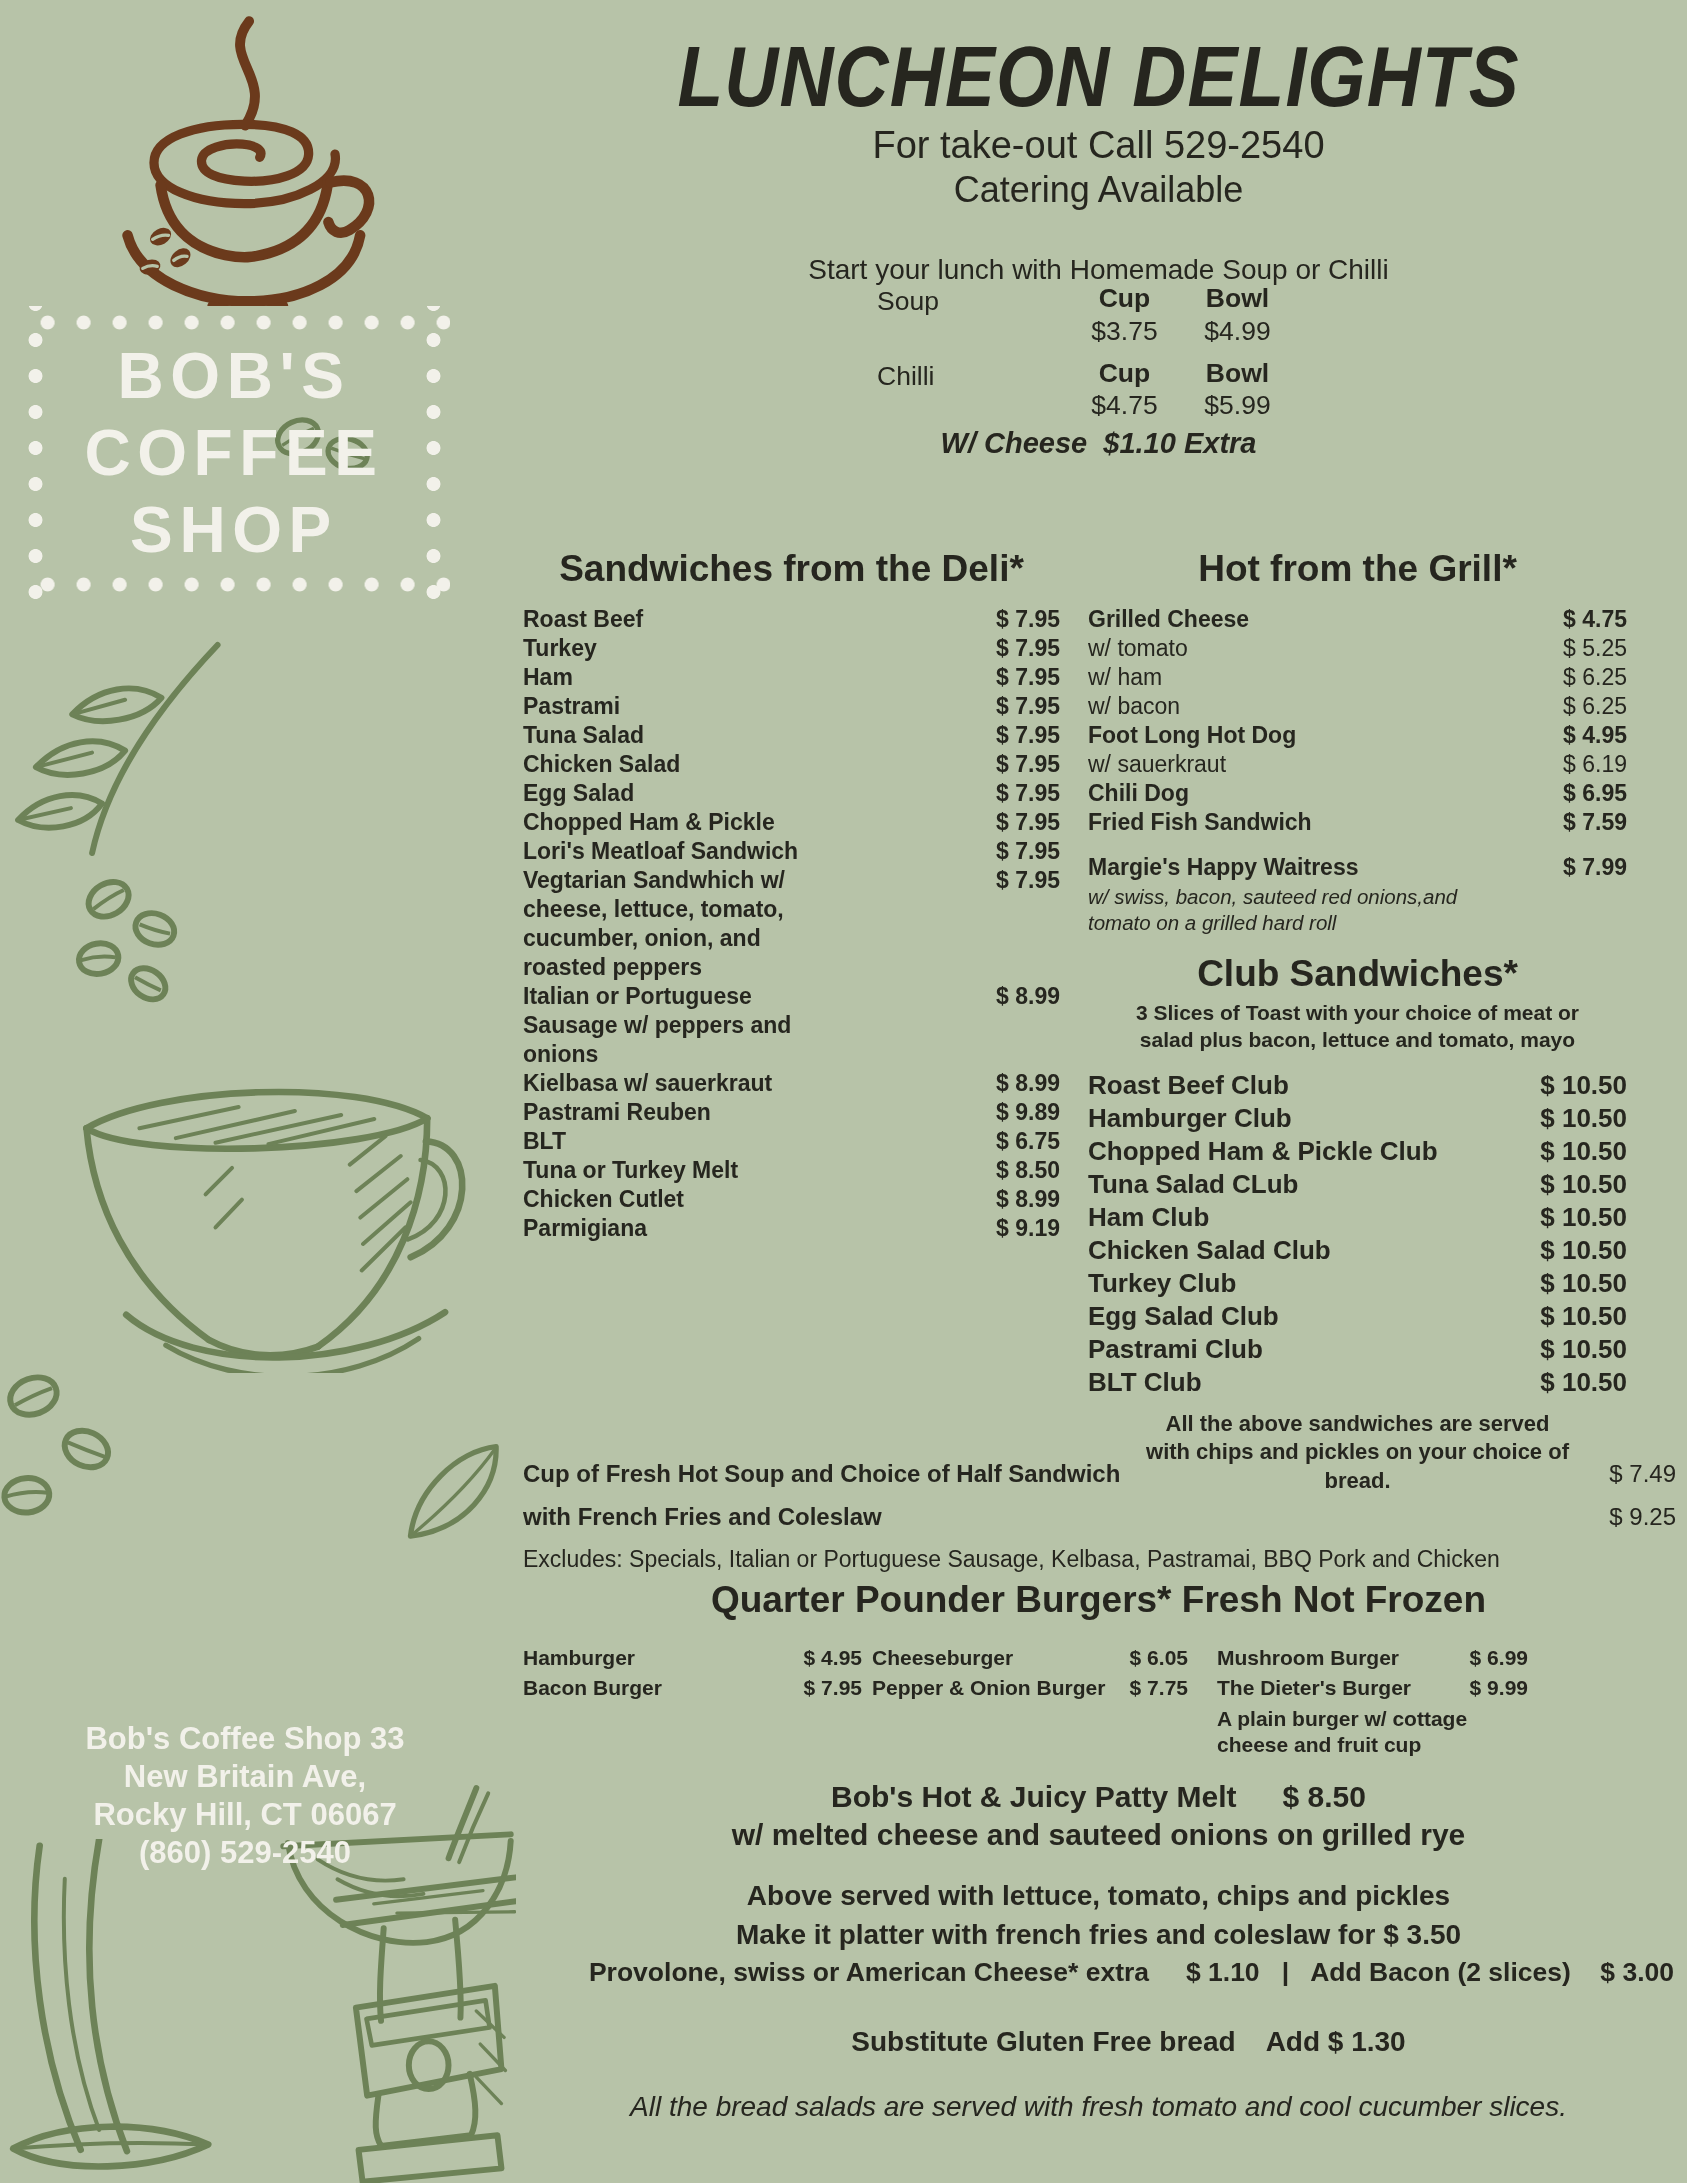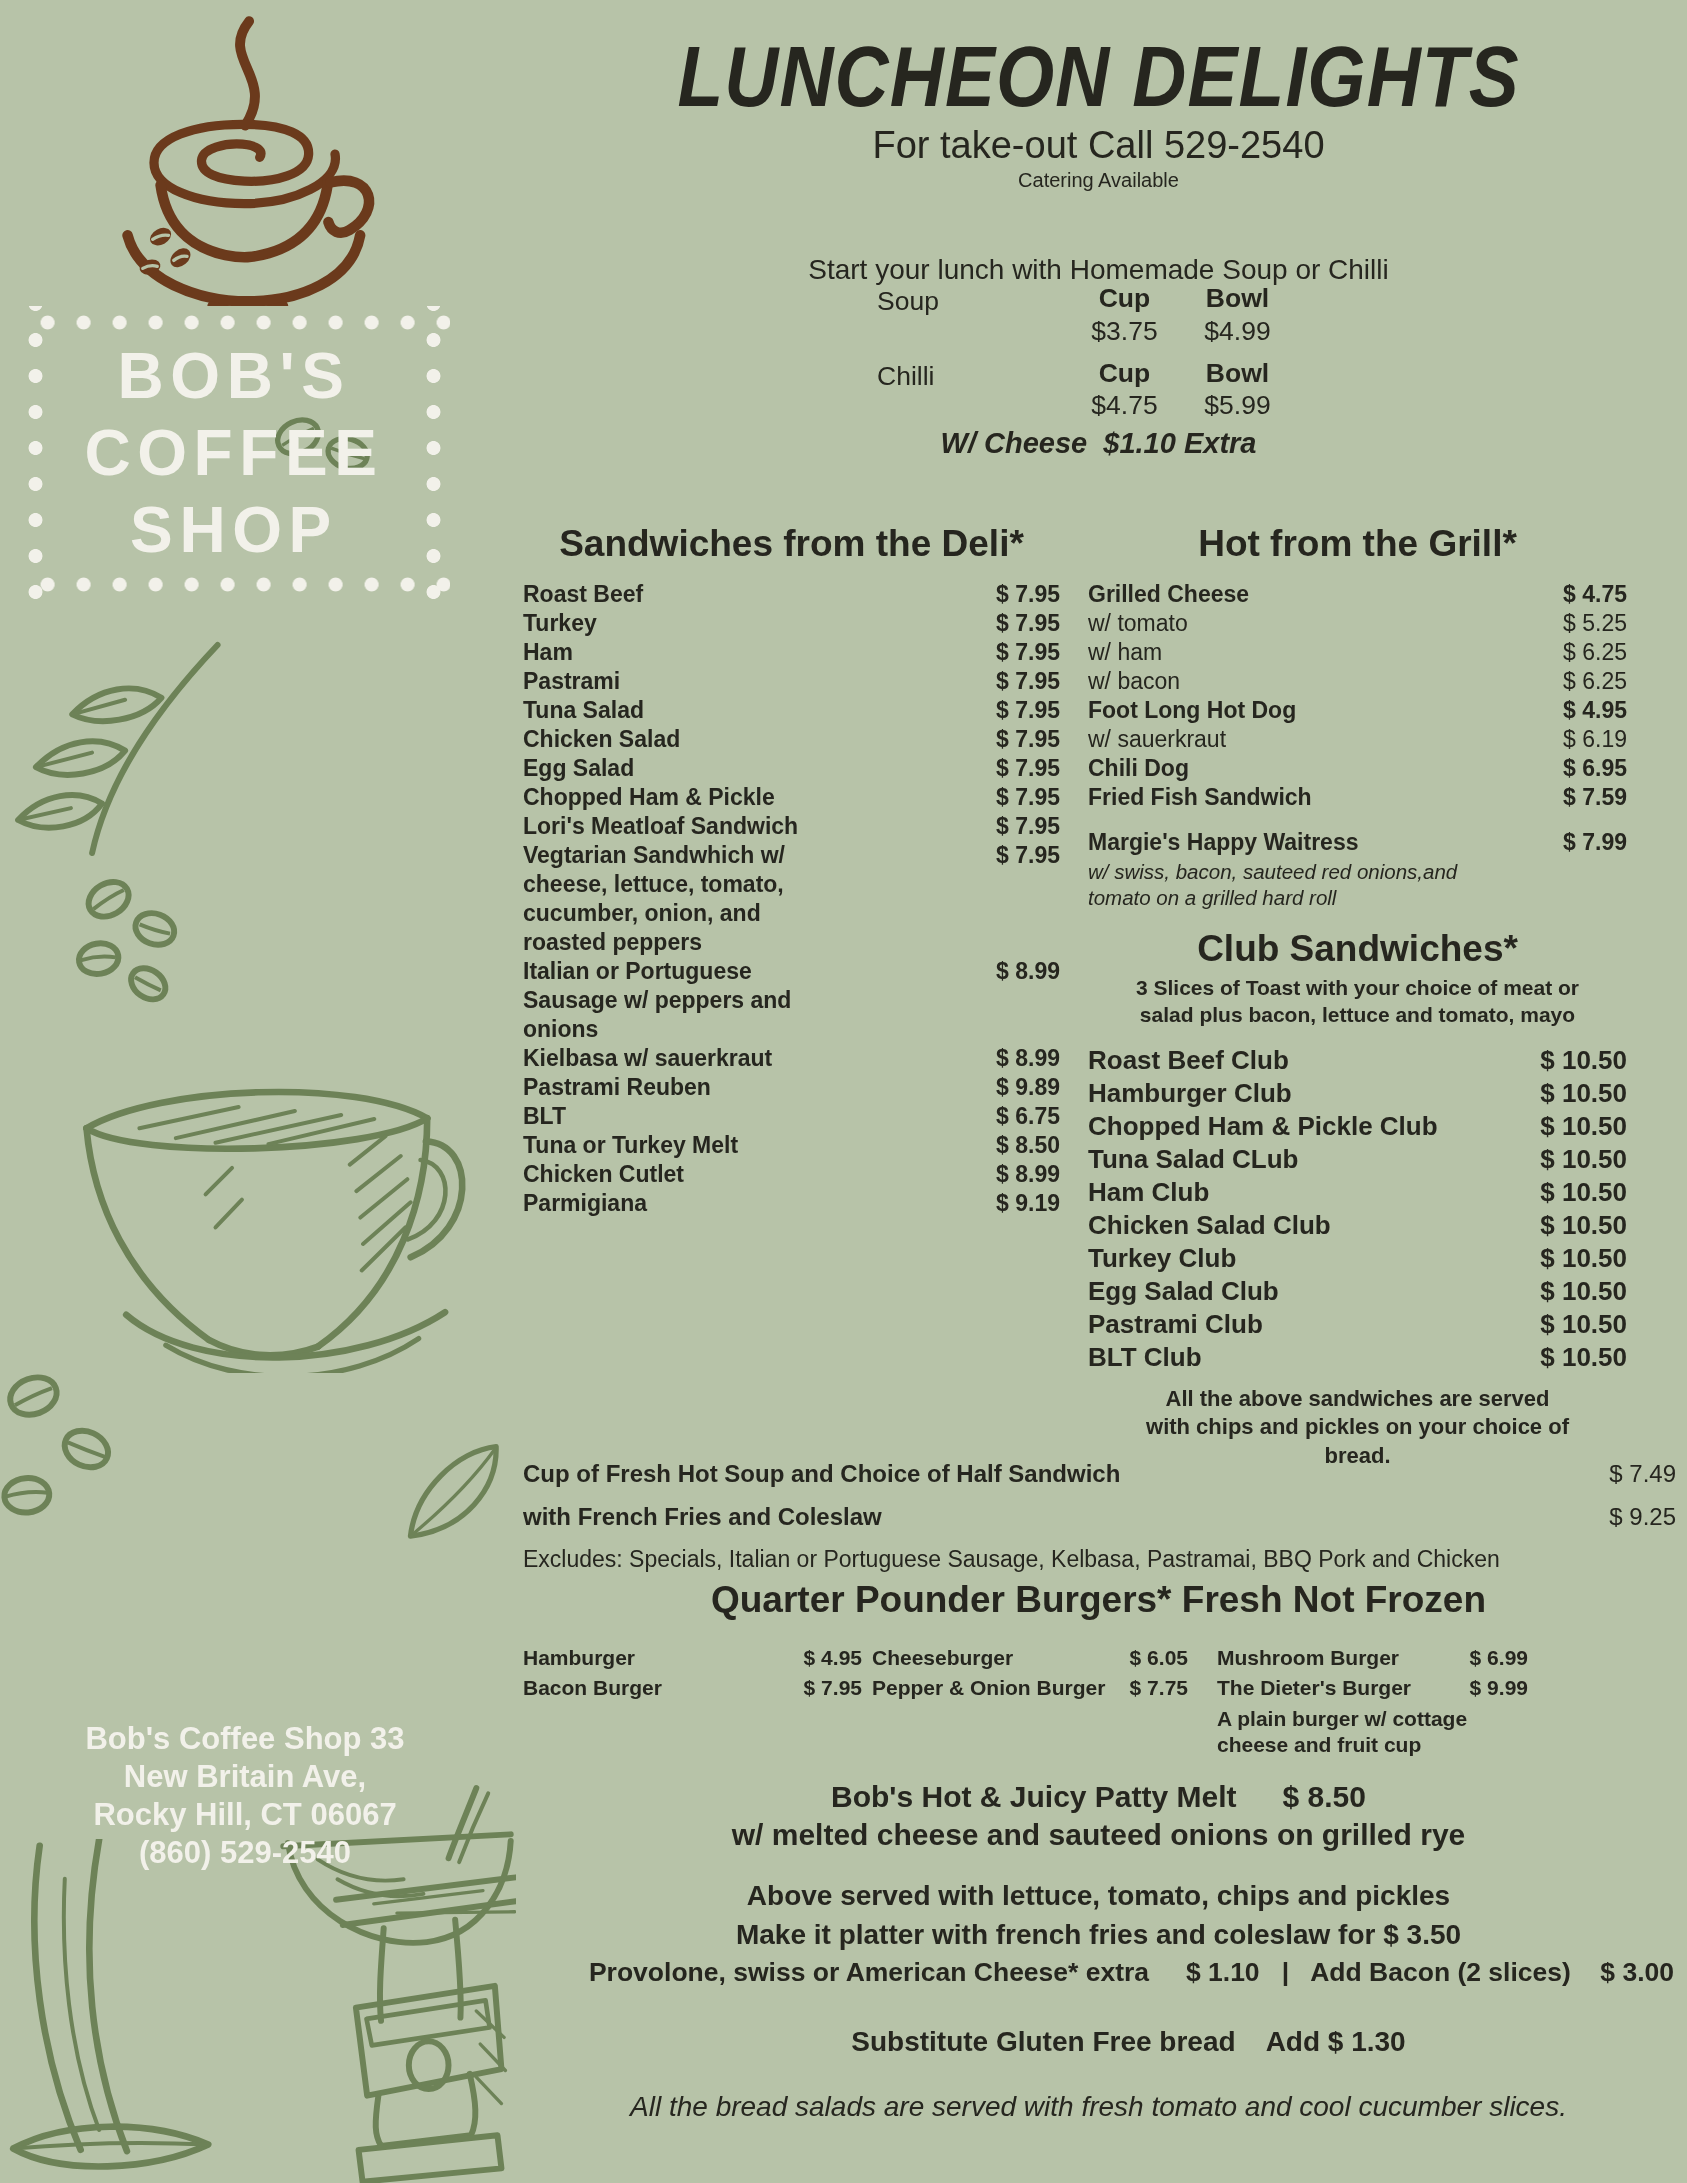--- a/index.html
+++ b/index.html
@@ -13,31 +13,31 @@
   .prewrap{white-space:pre-wrap;}
   svg{display:block;}
   .art{z-index:0;}
   .txt{z-index:2;}
 
   
   .title-wrap{left:523px;top:28px;width:1151px;}
   .title-inner{display:inline-block;transform:scaleX(0.88);transform-origin:center;
     font-style:italic;font-weight:600;font-size:85px;letter-spacing:1.3px;}
   .takeout{left:523px;top:124px;width:1151px;font-size:38px;}
-  .catering{left:523px;top:169px;width:1151px;font-size:20px;}
+  .catering{left:523px;top:169px;width:1151px;font-size:36px;}
 
   
   .soup-intro{left:523px;top:254px;width:1151px;font-size:28px;}
   .s-label{font-size:26.5px;}
   .s-head{font-size:26.5px;font-weight:700;text-align:center;}
   .s-price{font-size:26.5px;text-align:center;}
   .cheese-note{left:523px;top:427px;width:1151px;font-size:29px;font-weight:700;font-style:italic;}
 
   
-  .col-header{text-align:center;font-size:37px;font-weight:700;margin-bottom:14.6px;}
+  .col-header{text-align:center;font-size:37px;font-weight:700;margin-bottom:14.6px;margin-top:25px;}
   .deli-col{left:523px;top:523px;width:537px;}
   .grill-col{left:1088px;top:523px;width:539px;}
   .mrow{display:flex;align-items:flex-start;font-size:23px;font-weight:700;line-height:29px;}
   .mrow .nm{width:314px;}
   .mrow .pr{flex:1;text-align:right;}
   .mrow.reg{font-weight:400;}
   .feature{margin-top:16px;}
   .feature-desc{font-style:italic;font-weight:400;font-size:20.5px;line-height:26px;width:384px;margin-top:2.6px;}
 
   

